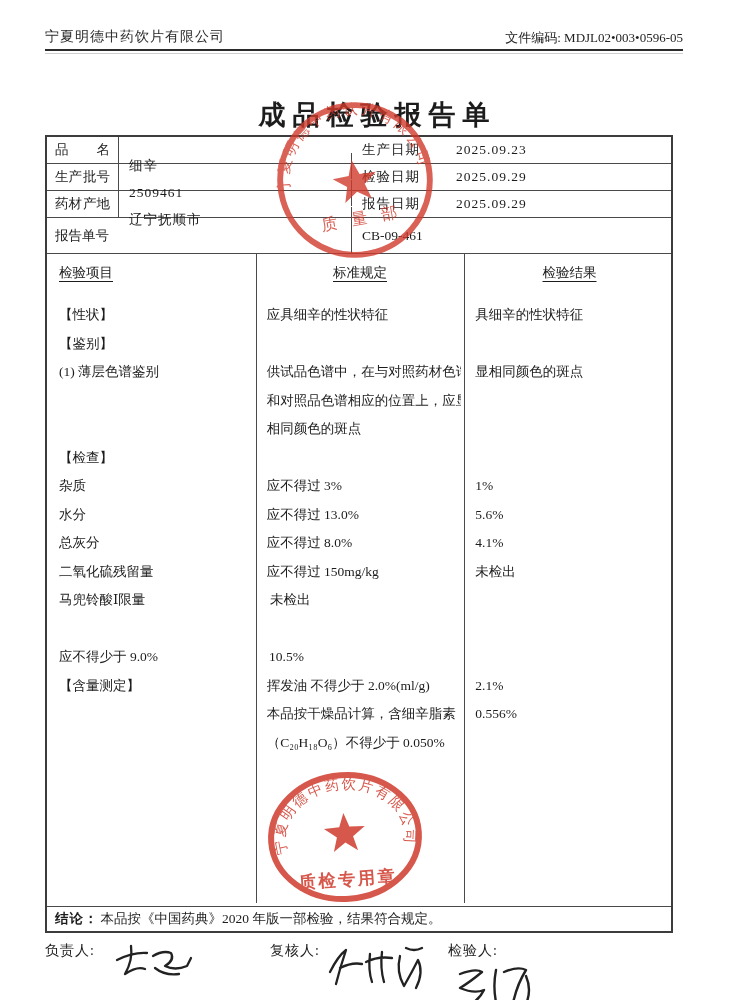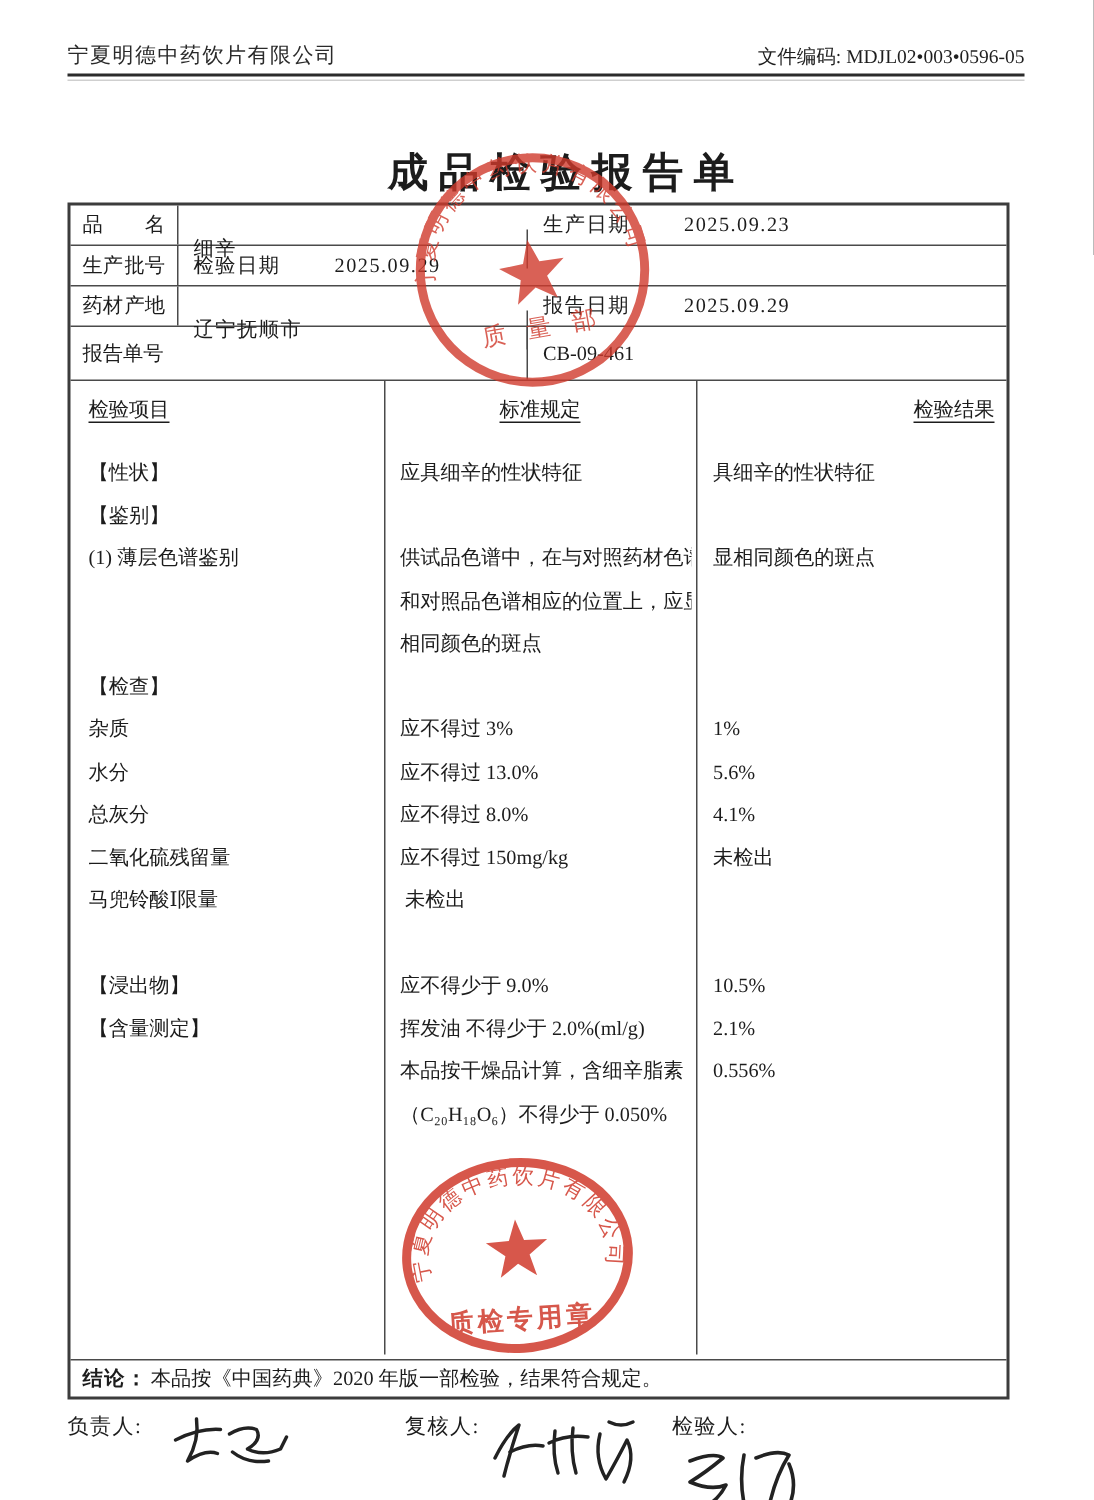--- a/index.html
+++ b/index.html
@@ -30,21 +30,21 @@
   .rcell{flex:1;padding:0 10px;}
   .rlab{letter-spacing:1px;}
   .rval{margin-left:36px;letter-spacing:1px;}
   
   .cols{position:relative;height:649px;box-sizing:border-box;}
   .vline{position:absolute;top:0;bottom:0;width:1px;background:#4a4a4a;}
   .v1{left:209px;} .v2{left:417px;}
   .col-h{position:absolute;top:10px;text-decoration:underline;text-underline-offset:4px;font-size:13.5px;}
   .ch1{left:12px;}
   .ch2{left:209px;width:208px;text-align:center;}
-  .ch3{left:405px;width:211px;text-align:right;}
+  .ch3{left:417px;width:211px;text-align:center;}
   .lines{position:absolute;left:0;right:0;top:47px;}
   .line{display:flex;height:28.5px;line-height:28.5px;white-space:nowrap;}
   .c1{width:209px;padding-left:12px;box-sizing:border-box;overflow:hidden;}
   .c2{width:208px;padding-left:12px;box-sizing:border-box;overflow:hidden;}
   .c3{width:211px;padding-left:14px;box-sizing:border-box;overflow:hidden;}
   
   .concl{position:absolute;left:0;right:0;bottom:0;height:25px;border-top:1px solid #4a4a4a;
     display:flex;align-items:center;padding:0 8px;box-sizing:border-box;}
   .concl b{letter-spacing:1px;margin-right:2px;}
   
@@ -85,20 +85,21 @@
         <span class="rval">2025.09.23</span>
       </div>
     </div>
     <div class="info-row r123">
       <div class="cell lab">
           <span class="lab-inner">
             <span>生产</span>
             <span>批号</span>
           </span>
         </div>
+      <div class="cell val">2509461</div>
       <div class="cell rcell">
         <span class="rlab">检验日期</span>
         <span class="rval">2025.09.29</span>
       </div>
     </div>
     <div class="info-row r123">
       <div class="cell lab">
           <span class="lab-inner">
             <span>药材</span>
             <span>产地</span>
@@ -175,21 +176,20 @@
           </div>
         <div class="line">
             <div class="c1">马兜铃酸Ⅰ限量</div>
             <div class="c3">未检出</div>
           </div>
         <div class="line">
             <div class="c1"></div>
             <div class="c3"></div>
           </div>
         <div class="line">
-            <div class="c1">【浸出物】</div>
             <div class="c2">应不得少于 9.0%</div>
             <div class="c3">10.5%</div>
           </div>
         <div class="line">
             <div class="c1">【含量测定】</div>
             <div class="c2">挥发油 不得少于 2.0%(ml/g)</div>
             <div class="c3">2.1%</div>
           </div>
         <div class="line">
             <div class="c1"></div>

